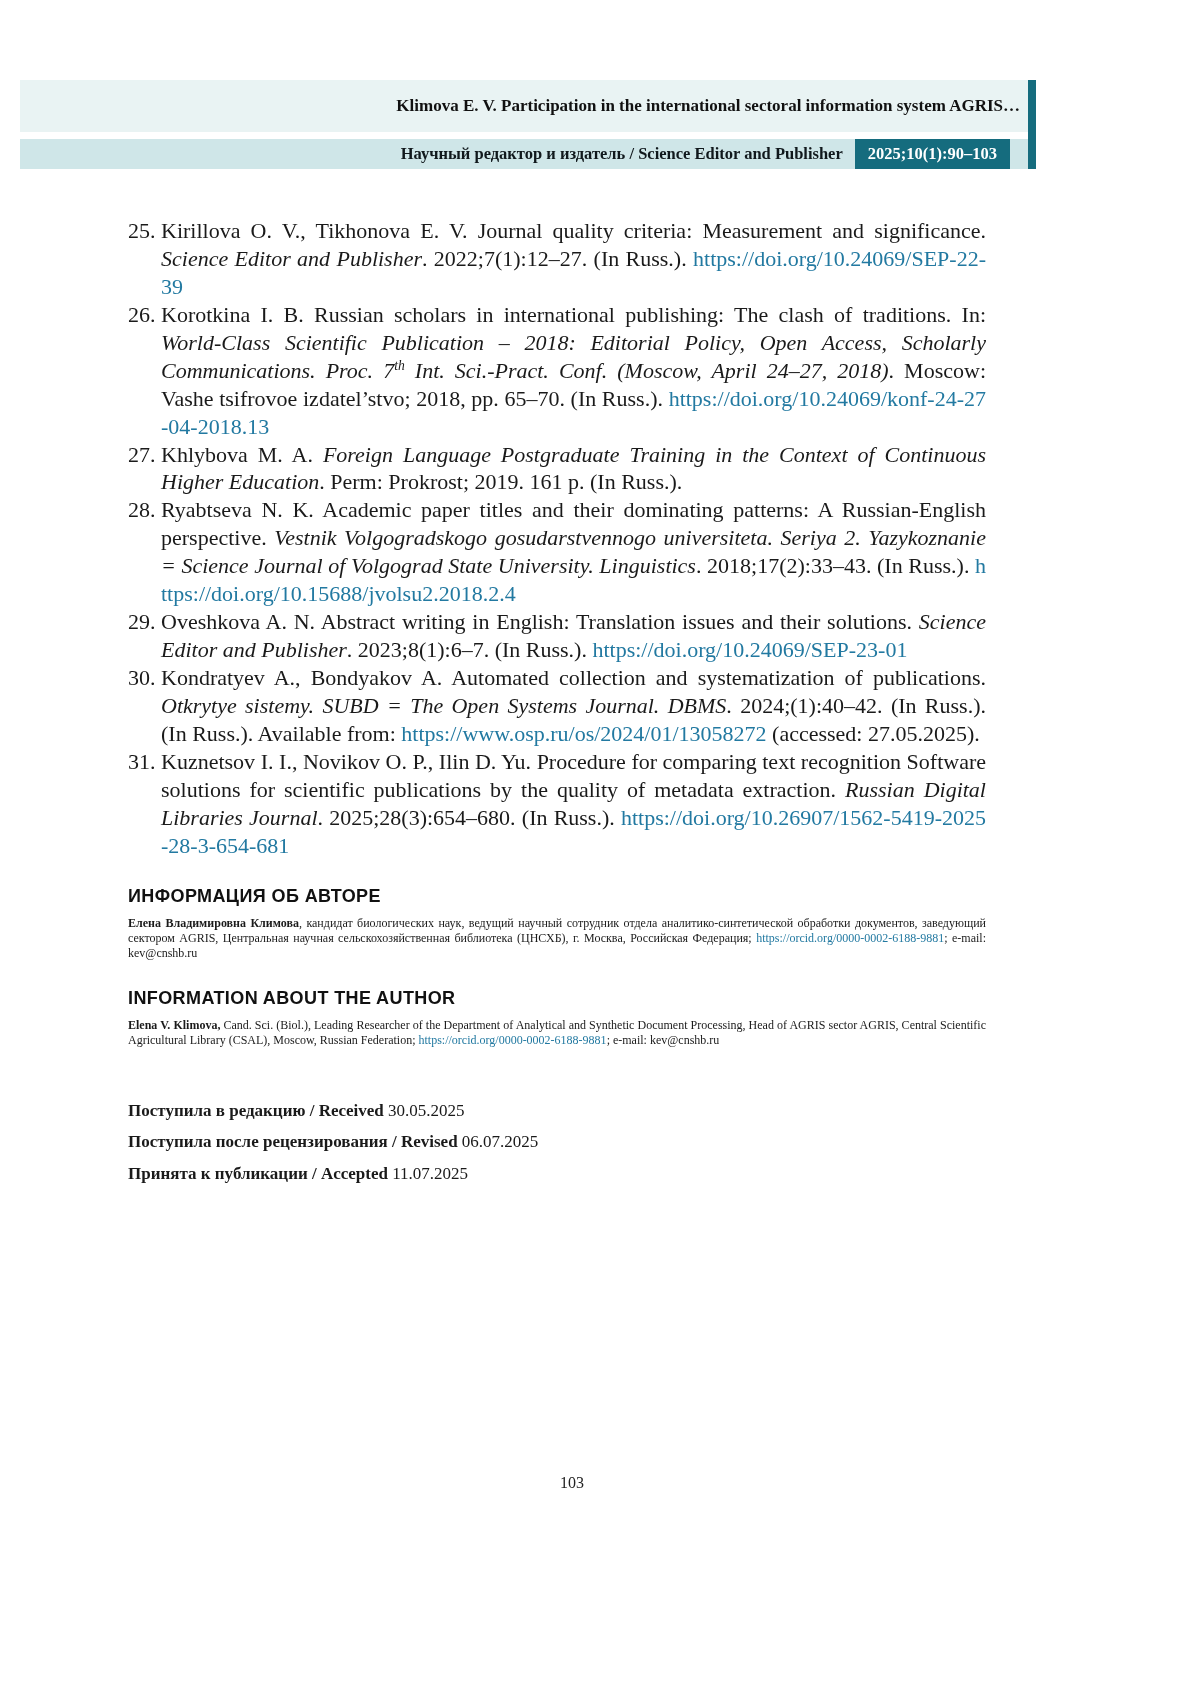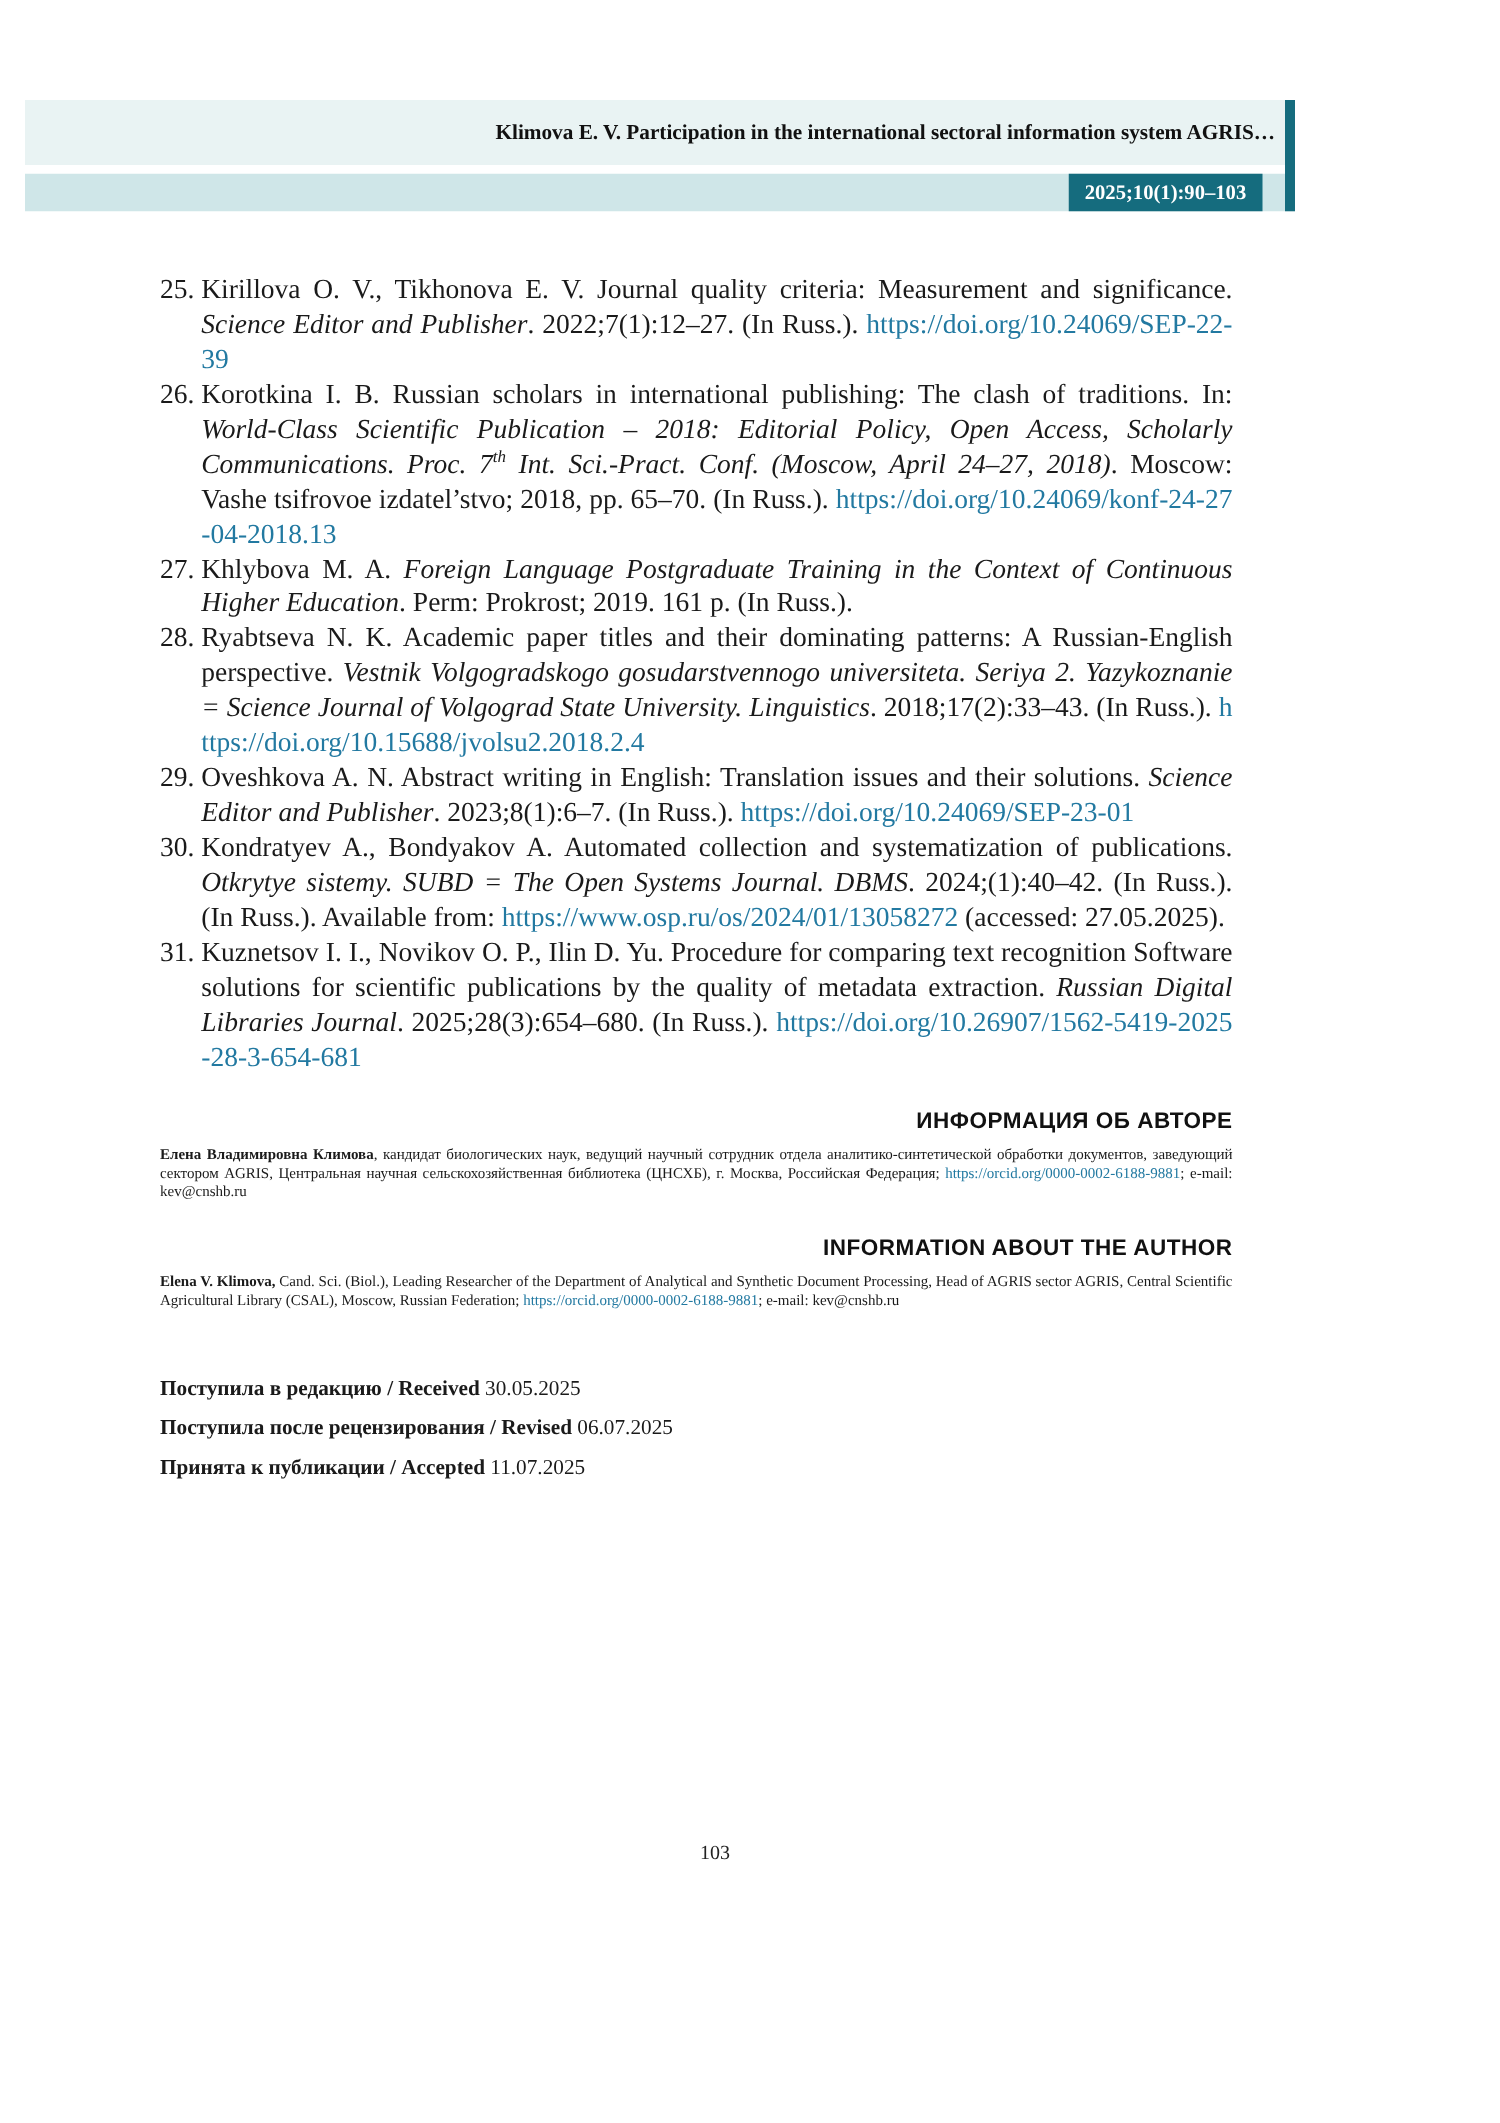--- a/index.html
+++ b/index.html
@@ -46,21 +46,21 @@
   .ref-num { position:absolute; left:0; top:0; }
 
   .seg-n { }
   .seg-i { font-style:italic; }
   .seg-b { font-weight:bold; }
   a.seg-l { color:var(--link,#2279a1); text-decoration:none; word-break:break-all; }
   sup.seg-isup { font-style:italic; font-size:0.62em; line-height:0; }
 
   .section-title {
     font-family:"Liberation Sans","DejaVu Sans",sans-serif;
-    font-weight:bold; font-size:18px; text-align:right;
+    font-weight:bold; font-size:18px; text-align:left;
     margin-top:26px; letter-spacing:0.4px; color:#111;
   }
   .author-par {
     margin-top:9px; text-align:justify; font-size:12px; line-height:1.28;
   }
 
   .dates { margin-top:52px; }
   .date-line { font-size:17px; line-height:1.3; margin-bottom:9px; }
 
   .page-footer {
@@ -70,20 +70,21 @@
 </style>
 </head>
 <body>
 
 <header class="page-header">
   <div class="band-top">
     <span class="running-head">Klimova E. V. Participation in the international sectoral information system AGRIS…</span>
   </div>
   <div class="band-gap"></div>
   <div class="band-second">
+    <span class="journal-line">Научный редактор и издатель / Science Editor and Publisher</span>
     <span class="issue-badge">2025;10(1):90–103</span>
   </div>
   <div class="accent-stripe"></div>
 </header>
 
 <main>
 
   <ol class="refs">
     <li>
       <span class="ref-num">25.</span>

